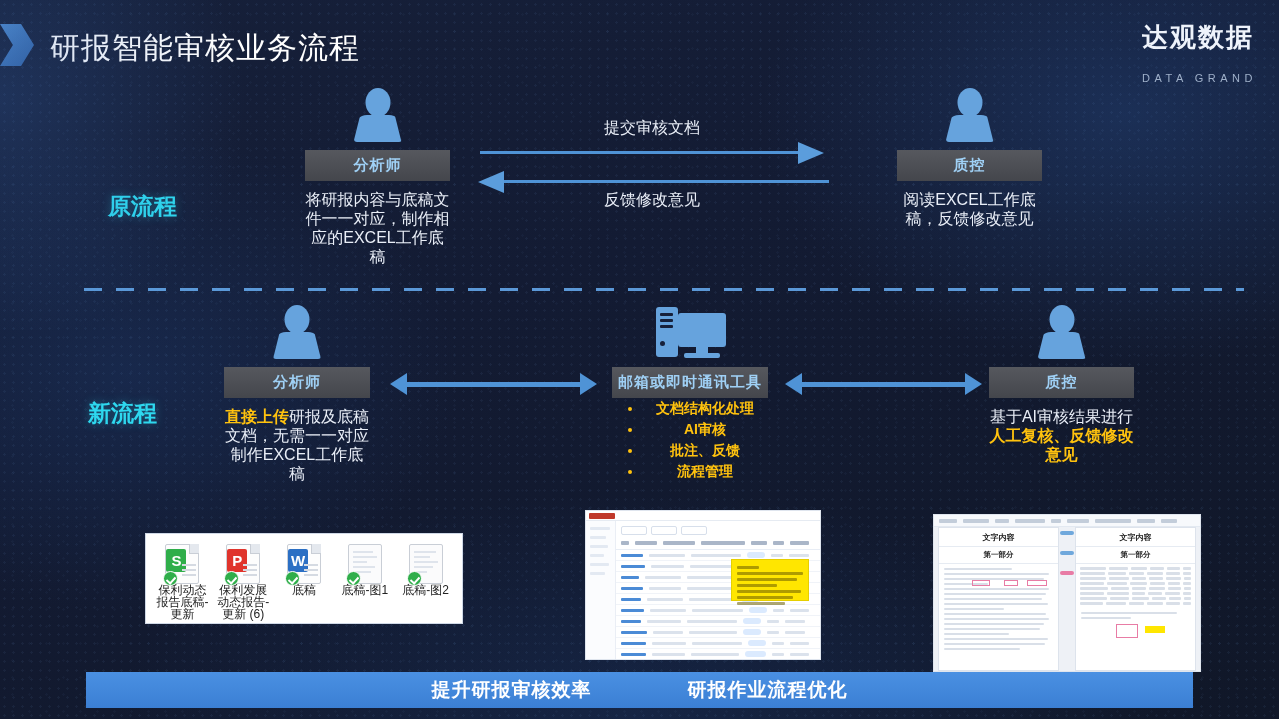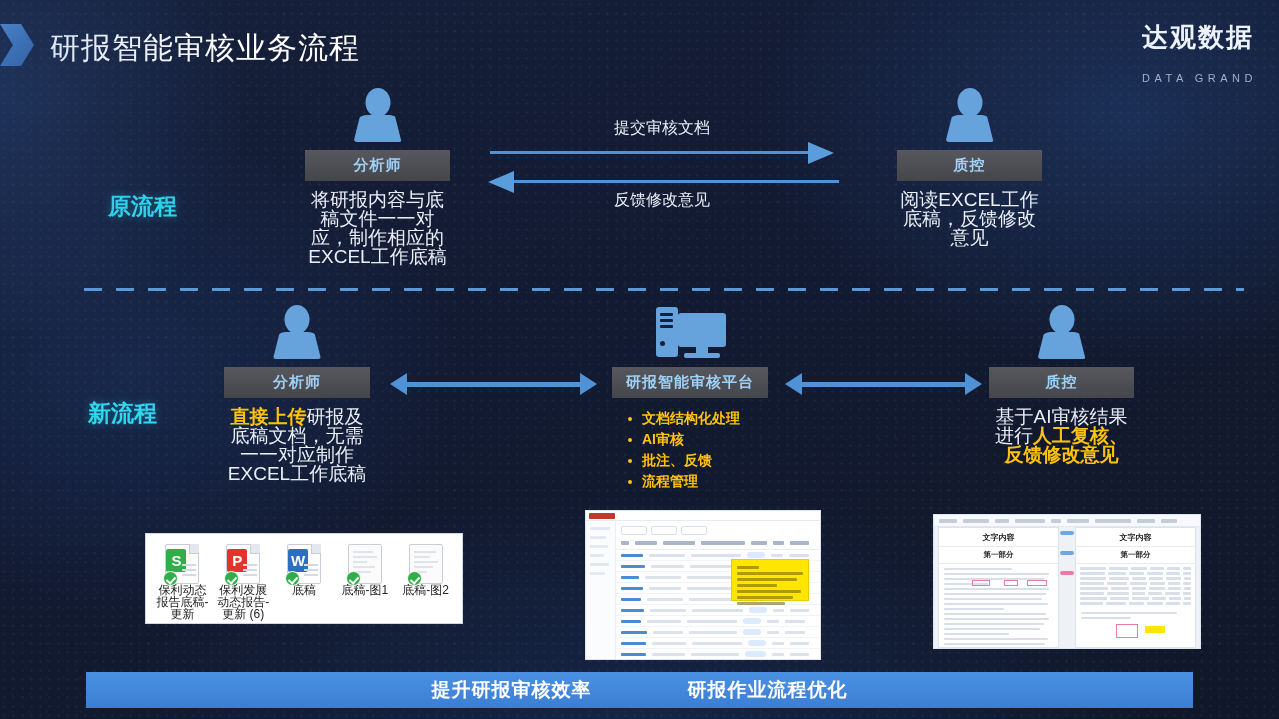--- a/index.html
+++ b/index.html
@@ -115,26 +115,26 @@
 
   .role-badge {
     display:block; margin: 6px auto 0;
     background: linear-gradient(to bottom, #56585e 0%, #44464c 100%);
     color: #9fd0f5; font-size: 15px; font-weight: 700;
     padding: 6px 0; letter-spacing:1px;
     white-space: nowrap;
   }
   .node-desc {
     margin-top: 9px;
-    font-size: 19px; line-height: 19px; color:#e9eef7;
+    font-size: 16px; line-height: 19px; color:#e9eef7;
   }
   .hl { color:#ffc20e; font-weight:700; }
 
   .bullets {
-    margin-top: 10px; text-align: left; padding-left: 14px;
+    text-align: center; padding-left: 14px;
     list-style: none;
   }
   .bullets li {
     font-size: 14px; line-height: 21px; color:#ffc20e; font-weight:700;
     position: relative; padding-left: 16px;
   }
   .bullets li::before {
     content:""; position:absolute; left: 2px; top: 9px;
     width:4px; height:4px; border-radius:50%; background:#ffc20e;
   }
@@ -295,21 +295,21 @@
 
   <div class="node" style="left:897px; top:88px; width:145px;">
     <div class="icon-person">
       <div class="head"></div>
         <div class="body"></div>
     </div>
     <div class="role-badge">质控</div>
     <div class="node-desc">阅读EXCEL工作底稿，反馈修改意见</div>
   </div>
 
-  <div class="arrow-wrap" style="left:482px; top:118px; width:360px; height:86px;">
+  <div class="arrow-wrap" style="left:472px; top:118px; width:360px; height:86px;">
     <div class="arrow-cap-label" style="left:0; top:0; width:360px;">提交审核文档</div>
     <div class="arrow-line" style="left:8px; top:33px; width:325px;"></div>
     <div class="arrow-head-r" style="left:326px; top:24px;"></div>
     <div class="arrow-line" style="left:30px; top:62px; width:327px;"></div>
     <div class="arrow-head-l" style="left:6px; top:53px;"></div>
     <div class="arrow-cap-label" style="left:0; top:72px; width:360px;">反馈修改意见</div>
   </div>
 
   <div class="node" style="left:224px; top:305px; width:146px;">
     <div class="icon-person">
@@ -331,21 +331,21 @@
       <div class="tower">
           <i></i>
           <i></i>
           <i></i>
           <i></i>
         </div>
       <div class="screen"></div>
         <div class="stand"></div>
         <div class="base"></div>
     </div>
-    <div class="role-badge">研报智能审核平台</div>
+    <div class="role-badge">邮箱或即时通讯工具</div>
     <ul class="bullets">
       <li>文档结构化处理</li>
       <li>AI审核</li>
       <li>批注、反馈</li>
       <li>流程管理</li>
     </ul>
   </div>
 
   <div class="dbl-arrow" style="left:785px; top:373px; width:197px;">
     <div class="hl-head"></div>
@@ -550,21 +550,21 @@
       <i style="width:22px"></i>
         <i style="width:66px"></i>
         <i style="width:60px"></i>
         <i style="width:40px"></i>
         <i style="width:64px"></i>
         <i style="width:56px"></i>
         <i style="width:48px"></i>
     </div>
   </div>
 
-  <div class="thumb doc-shot" style="left:933px; top:514px; width:268px; height:135px;">
+  <div class="thumb doc-shot" style="left:933px; top:514px; width:268px; height:158px;">
     <div class="doc-bar">
       <i style="width:18px"></i>
         <i style="width:26px"></i>
         <i style="width:14px"></i>
         <i style="width:30px"></i>
         <i style="width:10px"></i>
         <i style="width:22px"></i>
         <i style="width:36px"></i>
         <i style="width:18px"></i>
         <i style="width:16px"></i>

